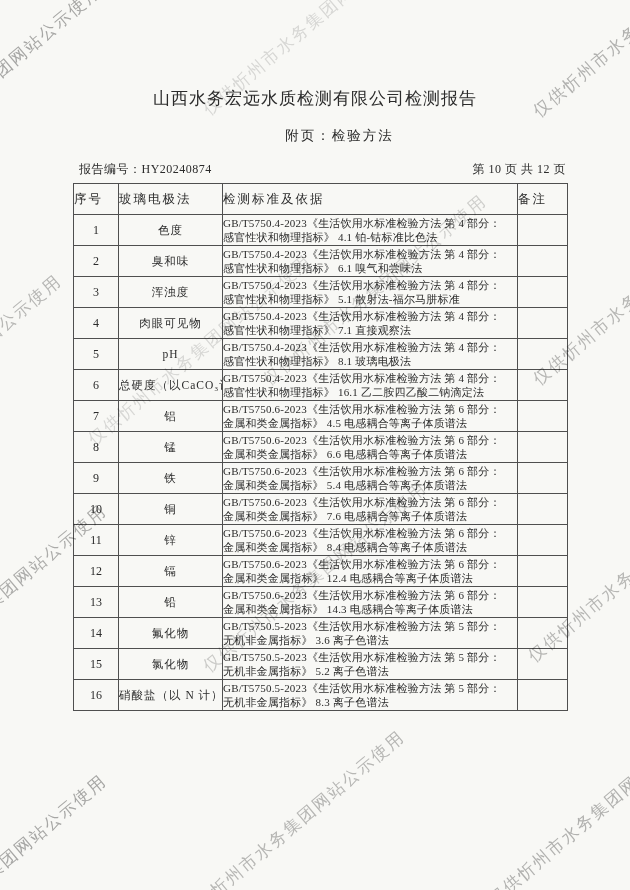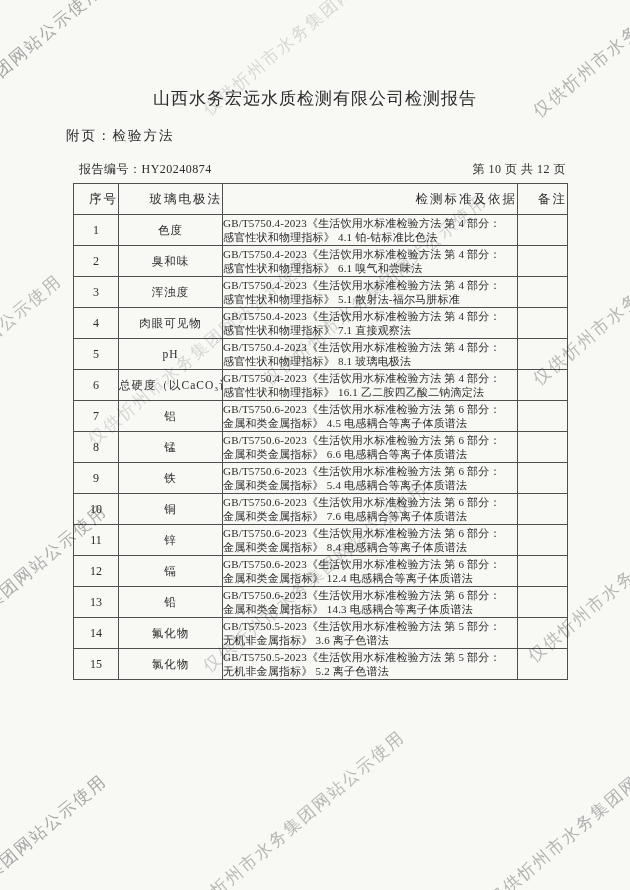--- a/index.html
+++ b/index.html
@@ -34,20 +34,21 @@
     text-align: center;
     font-size: 17px;
     font-weight: normal;
     letter-spacing: 1px;
     line-height: 22px;
   }
   .attachment {
     margin: 17px 17px 0 66px;
     font-size: 13.5px;
     letter-spacing: 2px;
+    text-align: center;
   }
   .meta-row {
     display: flex;
     justify-content: space-between;
     align-items: flex-start;
     margin: 16px 64px 5px 79px;
     font-size: 12px;
   }
   .meta-left { letter-spacing: 0.5px; }
   .meta-right { letter-spacing: 0.5px; }
@@ -66,21 +67,21 @@
   table.methods th, table.methods td {
     border: 1px solid #4f4f4f;
     padding: 0;
     height: 30px;
     vertical-align: middle;
   }
   table.methods th {
     font-weight: normal;
     font-size: 12.5px;
     letter-spacing: 2px;
-    text-align: right;
+    text-align: left;
   }
   td.cell-no { text-align: center; font-size: 12px; }
   td.cell-item {
     text-align: center;
     font-size: 11.5px;
     letter-spacing: 1px;
     white-space: nowrap;
     overflow: hidden;
   }
   td.cell-std { padding: 1px 2px 1px 4px; border-radius: 10px; }
@@ -281,18 +282,27 @@
         <tr>
           <td class="cell-no">15</td>
           <td class="cell-item">氯化物</td>
           <td class="cell-std">
             <div class="std-line">GB/T5750.5-2023《生活饮用水标准检验方法 第 5 部分：</div>
             <div class="std-line">无机非金属指标》 5.2 离子色谱法</div>
           </td>
           <td class="cell-remark"></td>
         </tr>
 
+        <tr>
+          <td class="cell-no">16</td>
+          <td class="cell-item">硝酸盐（以 N 计）</td>
+          <td class="cell-std">
+            <div class="std-line">GB/T5750.5-2023《生活饮用水标准检验方法 第 5 部分：</div>
+            <div class="std-line">无机非金属指标》 8.3 离子色谱法</div>
+          </td>
+          <td class="cell-remark"></td>
+        </tr>
 
 
       </tbody>
   </table>
 
 </div>
 
 </body></html>

